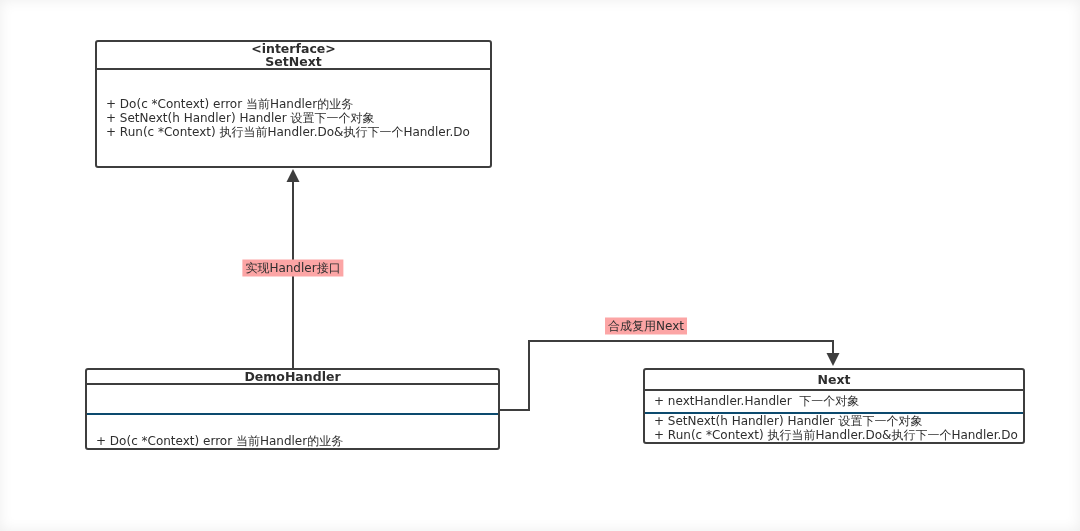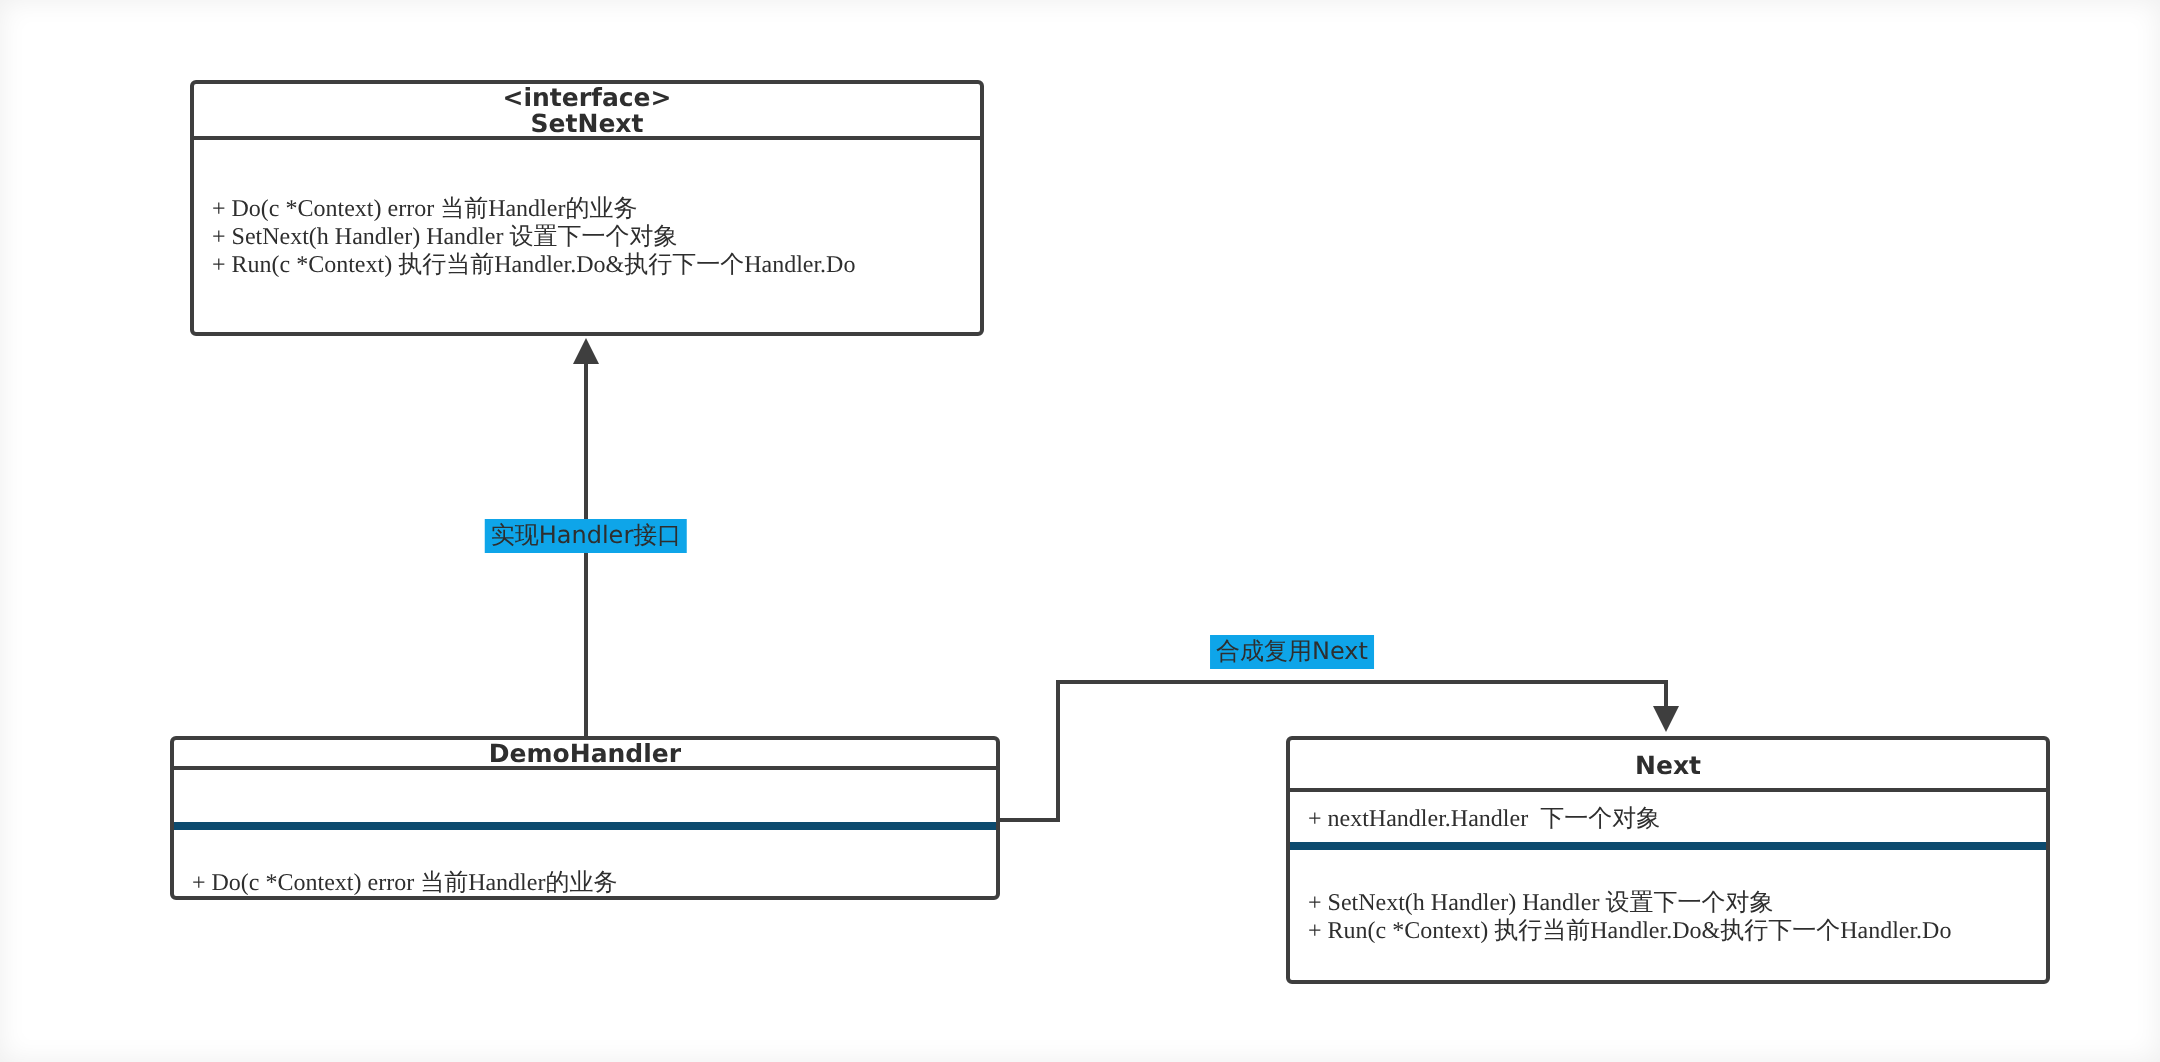--- a/index.html
+++ b/index.html
@@ -33,50 +33,49 @@
     flex-direction: column;
     justify-content: center;
     align-items: center;
     font-weight: bold;
     font-size: 12.5px;
     line-height: 13px;
     text-align: center;
   }
   .uml-section {
     box-sizing: border-box;
-    border-bottom: 4px solid #0c4a6e;
+    border-bottom: 2px solid #0c4a6e;
   }
   .uml-section.last { border-bottom: none; flex: 1; }
   .uml-line {
     padding: 0 0 0 9px;
     white-space: pre;
-    font-family: Liberation Serif, serif;
   }
 
   
   .box-handler { left: 95px; top: 40px; width: 397px; height: 128px; }
   .box-handler .uml-title { height: 28px; }
   .box-handler .uml-body { padding-top: 27px; }
 
   
   .box-demo { left: 85px; top: 368px; width: 415px; height: 82px; gap: 19px; }
   .box-demo .uml-title { height: 26px; }
   .box-demo .sec-fields { height: 30px; }
   .box-demo .sec-methods { display: flex; flex-direction: column; justify-content: center; }
 
   
-  .box-next { left: 643px; top: 368px; width: 382px; height: 124px; }
+  .box-next { left: 643px; top: 368px; width: 382px; height: 76px; }
   .box-next .uml-title { height: 26px; }
   .box-next .sec-fields { height: 29px; display: flex; flex-direction: column; justify-content: center; }
   .box-next .sec-methods { display: flex; flex-direction: column; justify-content: center; }
 
   .edge-label {
     position: absolute;
     transform: translate(-50%, -50%);
-    background: #0ea5e9;
+    background: #fca5a5;
     padding: 0 3px;
     font-size: 12px;
     white-space: nowrap;
     color: #2e2e2e;
   }
   .lbl-impl { left: 293px; top: 268px; }
   .lbl-comp { left: 646px; top: 326px; }
 </style>
 </head>
 <body>

